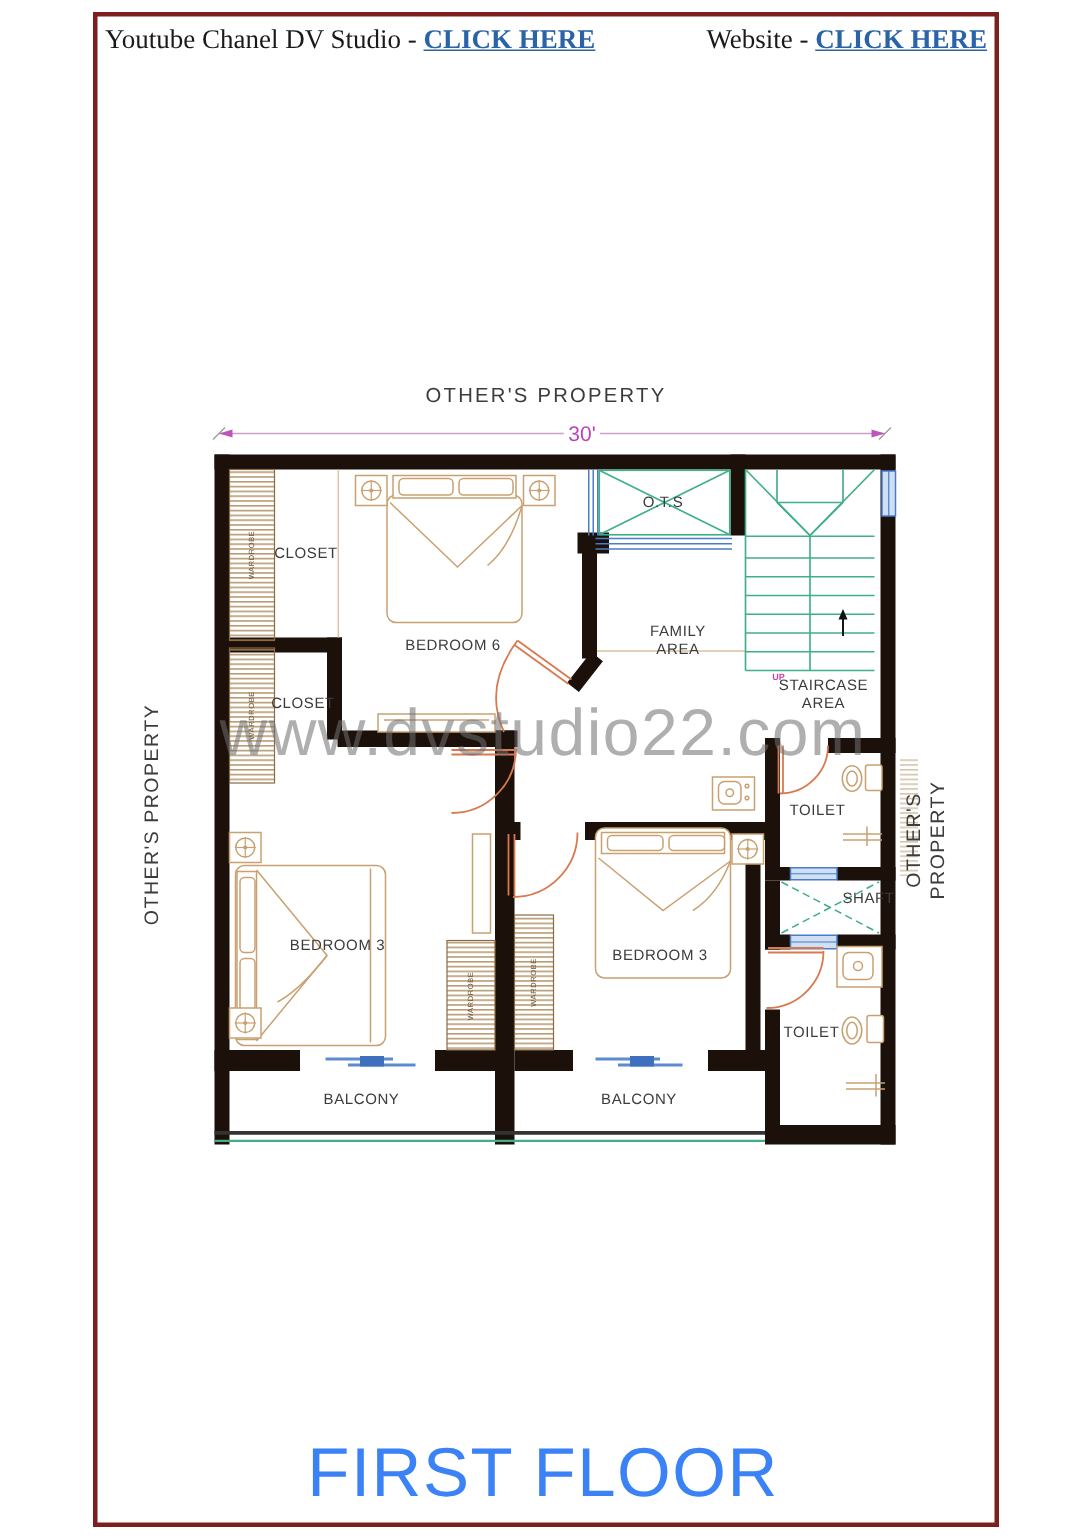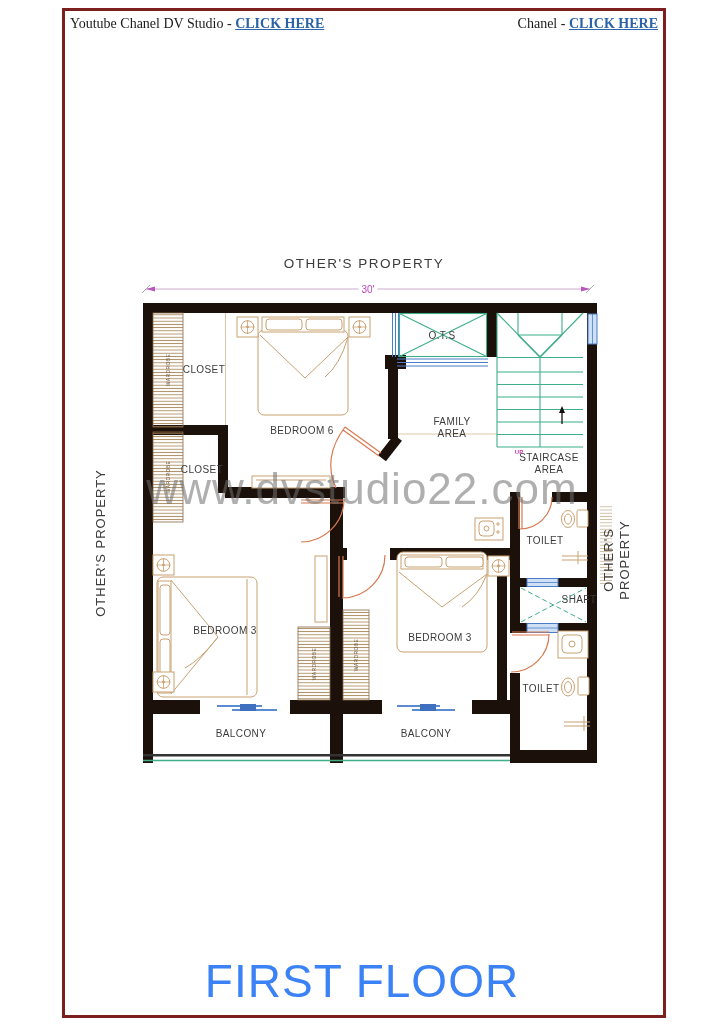--- a/index.html
+++ b/index.html
@@ -1,43 +1,43 @@
 <!DOCTYPE html>
 <html><head>
 <meta charset="utf-8">
 <style>
   html,body{margin:0;padding:0;background:#ffffff;}
   body{width:724px;height:1024px;position:relative;font-family:"Liberation Sans",sans-serif;overflow:hidden;}
   .page-border{position:absolute;left:62px;top:8px;width:598px;height:1004px;border:3px solid #7b1f1f;background:#fff;}
   .hdr{position:absolute;left:70px;top:16px;width:588px;display:flex;justify-content:space-between;
-       font-family:"Liberation Serif",serif;font-size:14px;color:#1a1a1a;gap:28px;}
+       font-family:"Liberation Serif",serif;font-size:18px;color:#1a1a1a;gap:28px;}
   .hdr a{color:#2a63a8;font-weight:bold;text-decoration:underline;cursor:pointer;}
   svg.plan{position:absolute;left:0;top:0;z-index:1;}
   .lbl{position:absolute;transform:translate(-50%,-50%);font-size:10px;color:#3c3c3c;letter-spacing:.4px;
        white-space:pre-line;text-align:center;line-height:1.2;z-index:2;}
   .big{font-size:13.5px;letter-spacing:1.5px;}
   .vert{transform:translate(-50%,-50%) rotate(-90deg);}
   .wr{position:absolute;transform:translate(-50%,-50%) rotate(-90deg);font-size:5px;color:#6b5436;
       letter-spacing:.4px;z-index:2;}
-  .dim{position:absolute;transform:translate(-50%,-50%);font-size:10px;color:#bb44bb;background:#fff;
-       padding:0 3px;z-index:2;}
+  .dim{position:absolute;transform:translate(-50%,-50%);font-size:14px;color:#bb44bb;background:#fff;
+       padding:0 3px;z-index:2;margin-left:20px;}
   .up{position:absolute;transform:translate(-50%,-50%);font-size:6px;font-weight:bold;color:#cc3fae;z-index:2;}
   .watermark{position:absolute;left:362px;top:489px;transform:translate(-50%,-50%);font-size:44px;
        color:#6f6f6f;opacity:.55;letter-spacing:1px;z-index:5;white-space:nowrap;}
   .floor-title{position:absolute;left:362px;top:981px;transform:translate(-50%,-50%);font-size:46px;
        color:#3b82f6;letter-spacing:1px;z-index:2;white-space:nowrap;}
 </style>
 </head>
 <body>
 
 <div class="page-border"></div>
 
 <div class="hdr">
   <span><span>Youtube Chanel DV Studio - </span><a>CLICK HERE</a></span>
-  <span><span>Chanel - </span><a>CLICK HERE</a></span>
+  <span><span>Website - </span><a>CLICK HERE</a></span>
 </div>
 
 <svg class="plan" width="724" height="1024" viewBox="0 0 724 1024">
   <defs>
     <pattern id="hatch" width="4" height="3.2" patternUnits="userSpaceOnUse">
       <line x1="0" y1="1.2" x2="4" y2="1.2" stroke="#a98757" stroke-width="0.9"></line>
     </pattern>
     <g id="fan">
       <rect x="0" y="0" width="21" height="20" fill="#fff" stroke="#c9a171" stroke-width="1"></rect>
       <circle cx="10.5" cy="10" r="6.3" fill="none" stroke="#c9a171" stroke-width="1"></circle>

